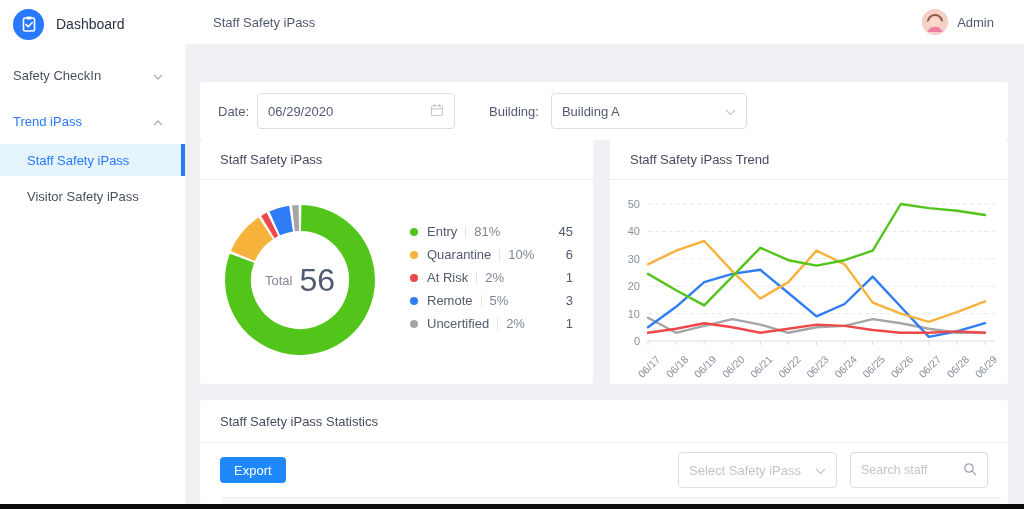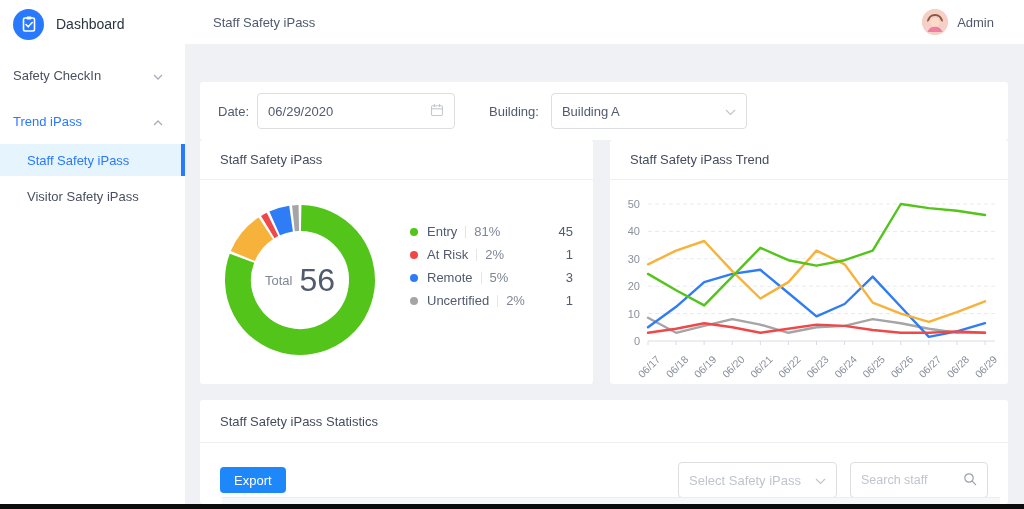--- a/index.html
+++ b/index.html
@@ -49,21 +49,21 @@
   .legend-sep { width:1px; height:12px; background:#E2E6EA; margin:0 8px; }
   .legend-pct { color:#7E8694; }
   .legend-spacer { flex:1; }
   .legend-count { color:#515A6E; }
   
   .trend-card { left:425px; top:95px; right:16px; height:244px; }
   .trend-svg { position:absolute; left:0; top:40px; }
   
   .stats-card { left:15px; top:355px; right:16px; height:104px; overflow:hidden; }
   .stats-header { height:43px; }
-  .stats-row { position:absolute; left:0; right:0; top:53px; height:54px; display:flex; align-items:center; padding:0 20px; }
+  .stats-row { position:absolute; left:0; right:0; top:43px; height:54px; display:flex; align-items:center; padding:0 20px; }
   .export-btn { height:26px; padding:0 14px; background:#1E88FB; color:#fff; border:none; border-radius:4px; font-size:13px; font-family:"Liberation Sans",sans-serif; cursor:pointer; }
   .stats-spacer { flex:1; }
   .mini-select { width:159px; height:26px; justify-content:space-between; color:#C0C4CC; margin-right:13px; }
   .mini-search { width:138px; height:26px; justify-content:space-between; }
   .mini-search input { border:none; outline:none; width:100px; font-size:12.5px; color:#515A6E; font-family:"Liberation Sans",sans-serif; background:transparent; }
   .mini-search input::placeholder { color:#C0C4CC; }
   .table-head-strip { position:absolute; left:22px; right:8px; top:97px; height:10px; background:#F7F8FA; border-top:1px solid #EAECEF; }
   
   .bottom-edge { position:absolute; left:0; bottom:0; width:100%; height:5px; background:#0C0C0C; z-index:5; }
 </style>
@@ -166,20 +166,28 @@
         <span class="donut-total-value">56</span>
       </div>
       <div class="legend">
         <div class="legend-row">
           <span class="legend-dot" style="background: rgb(82, 196, 26);"></span>
           <span class="legend-name">Entry</span>
           <span class="legend-sep"></span>
           <span class="legend-pct">81%</span>
           <span class="legend-spacer"></span>
           <span class="legend-count">45</span>
+        </div>
+        <div class="legend-row">
+          <span class="legend-dot" style="background: rgb(247, 178, 60);"></span>
+          <span class="legend-name">Quarantine</span>
+          <span class="legend-sep"></span>
+          <span class="legend-pct">10%</span>
+          <span class="legend-spacer"></span>
+          <span class="legend-count">6</span>
         </div>
         <div class="legend-row">
           <span class="legend-dot" style="background: rgb(240, 72, 72);"></span>
           <span class="legend-name">At Risk</span>
           <span class="legend-sep"></span>
           <span class="legend-pct">2%</span>
           <span class="legend-spacer"></span>
           <span class="legend-count">1</span>
         </div>
         <div class="legend-row">

